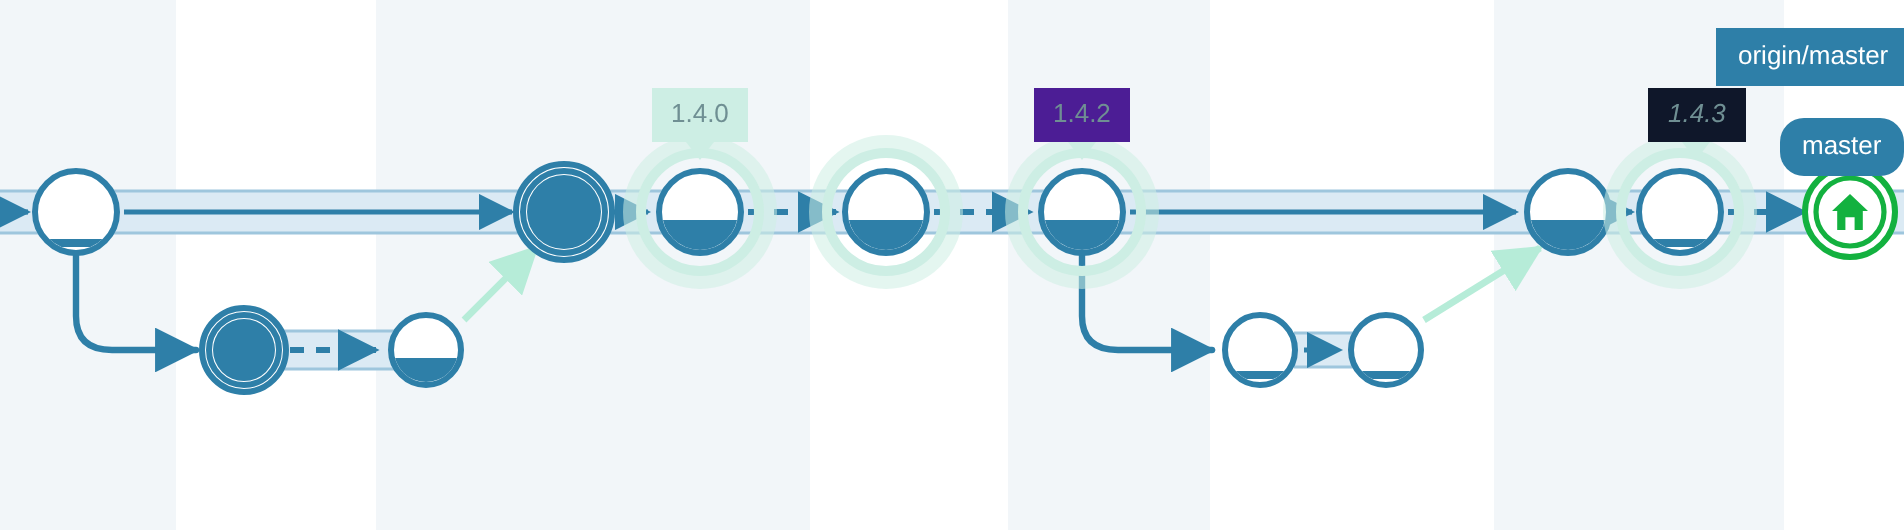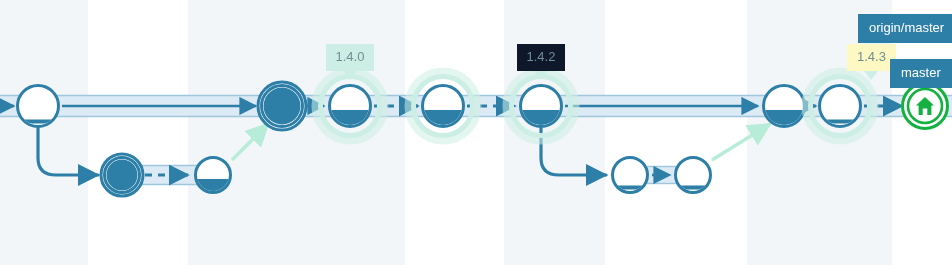--- a/index.html
+++ b/index.html
@@ -190,18 +190,18 @@
         <circle cx="925" cy="106" r="17" fill="none" stroke="#13b13f" stroke-width="2.6"></circle>
         <path d="M925 97 L916 105.5 L918.6 105.5 L918.6 115
          L922.7 115 L922.7 108.6 L927.3 108.6
          L927.3 115 L931.4 115 L931.4 105.5
          L934 105.5 Z" fill="#13b13f"></path>
       </g>
     </svg>
 
   <div id="labels">
       <div class="tag" style="background: rgb(205, 238, 228); color: rgb(111, 143, 147); top: 44px; left: 325.5px;">1.4.0<span class="nib" style="border-top-color: rgb(205, 238, 228);"></span></div>
-      <div class="tag" style="background: #0f172a; color: rgb(111, 143, 147); top: 44px; left: 516.5px;">1.4.2<span class="nib" style="border-top-color: rgb(205, 238, 228);"></span></div>
-      <div class="tag" style="background: #fef9c3; color: rgb(111, 143, 147); top: 44px; left: 847px;">1.4.3<span class="nib" style="border-top-color: rgb(205, 238, 228);"></span></div>
+      <div class="tag" style="background: #4c1d95; color: rgb(111, 143, 147); top: 44px; left: 516.5px;">1.4.2<span class="nib" style="border-top-color: rgb(205, 238, 228);"></span></div>
+      <div class="tag" style="background: #0f172a; color: rgb(111, 143, 147); top: 44px; left: 824px; font-style: italic;">1.4.3<span class="nib" style="border-top-color: rgb(205, 238, 228);"></span></div>
       <div class="ref" style="background: rgb(46, 127, 168); color: rgb(255, 255, 255); left: 858px; top: 14px;">origin/master</div>
-      <div class="ref" style="background: rgb(46, 127, 168); color: rgb(255, 255, 255); left: 890px; top: 59px;">master</div>
+      <div class="ref" style="background: rgb(46, 127, 168); color: rgb(255, 255, 255); left: 890px; top: 59px; border-radius: 12px;">master</div>
     </div>
 </div>
 
 </body></html>

